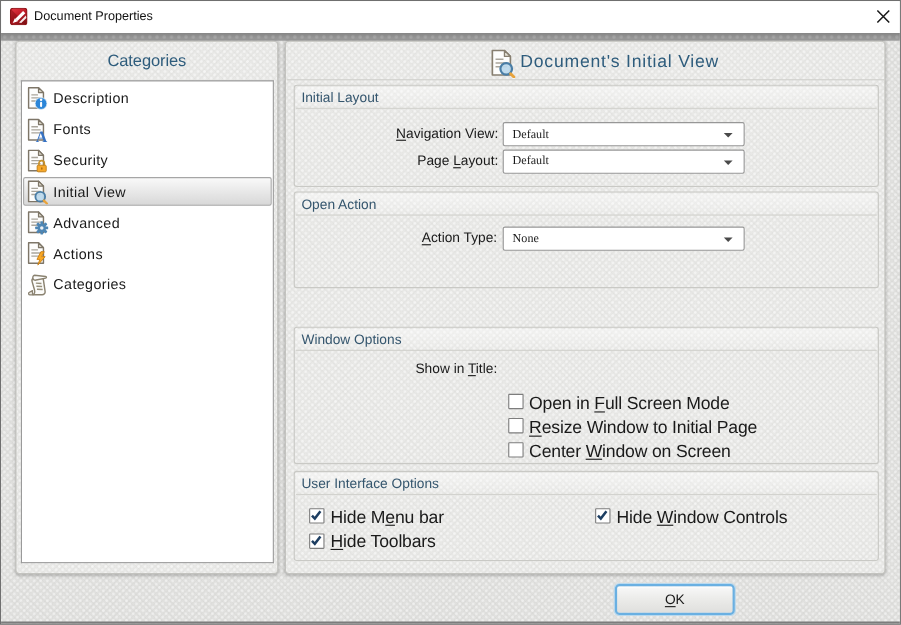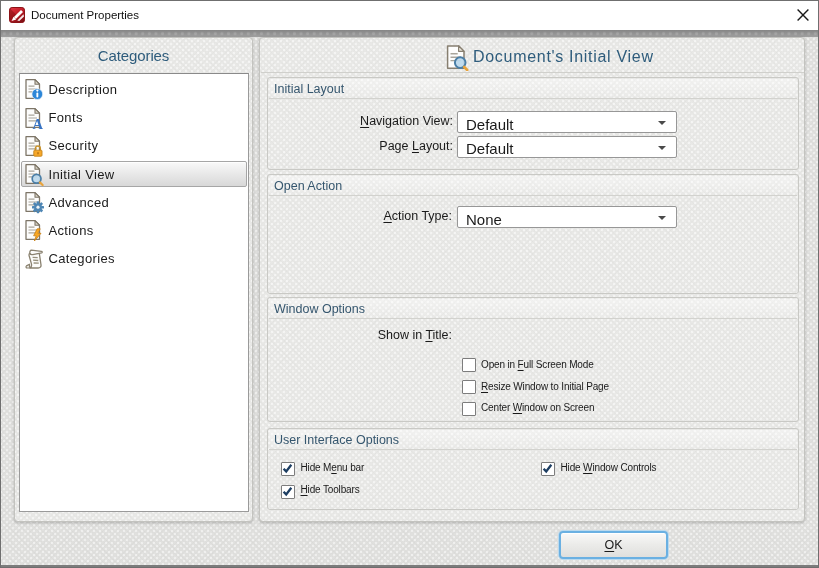--- a/index.html
+++ b/index.html
@@ -54,27 +54,27 @@
 #rphead svg { position:absolute; left:184px; top:6px; }
 #rphead .ht { position:absolute; left:213px; top:9.5px; font-size:16px; letter-spacing:0.7px; }
 
 #rpheadline { position:absolute; left:1px; top:34px; width:543px; height:1px; background:#d0d0cc; }
 .sect { position:absolute; left:7px; width:532px; border:1px solid #c9c9c5; border-radius:3px; }
 .sect .shead { position:absolute; left:6px; top:3.5px; font-size:12.5px; color:#35566e; }
 .sect::before { content:''; position:absolute; left:1px; right:1px; top:1px; height:18px;
   background:linear-gradient(rgba(255,255,255,.45), rgba(255,255,255,.1)); border-radius:2px 2px 0 0; }
 .sect .sline { position:absolute; left:1px; top:19.5px; right:1px; height:1px; background:#d2d2ce; }
 .combo { position:absolute; left:198px; width:220px; height:22px; background:#fff;
-  border:1px solid #979797; border-radius:2px; font-size:15px; }
+  border:1px solid #979797; border-radius:2px; font-size:11px;font-family:Liberation Serif, serif; }
 .combo span { position:absolute; left:8px; top:3.5px; }
 .combo i { position:absolute; right:10px; top:9px; width:0; height:0; border-style:solid;
   border-width:4.5px 4px 0 4px; border-color:#4a4a4a transparent transparent transparent; }
 .lbl { position:absolute; font-size:12.5px; text-align:right; width:190px; white-space:nowrap; }
 .cb { position:absolute; width:14px; height:14px; background:#fff; border:1px solid #7d7d7d; border-radius:1px; }
-.cblbl { position:absolute; font-size:10px; white-space:nowrap; letter-spacing:-0.15px; }
+.cblbl { position:absolute; font-size:16px; white-space:nowrap; letter-spacing:-0.15px; }
 .btn { position:absolute; top:500.5px; width:109px; height:28.5px; border:1px solid #9b9b9b;
   border-radius:4px; text-align:center; font-size:12.5px; line-height:26px;
   background:linear-gradient(#f9f9f9,#ececea 45%,#dfdfdd);
   box-shadow:inset 0 1px 0 rgba(255,255,255,.9); }
 #okbtn { left:558px; border:2px solid #6ab0e2; box-shadow:0 0 0 1px #b9d9ee, inset 0 1px 0 rgba(255,255,255,.9); line-height:24px; }
 #cancelbtn { left:745px;margin-top:44px; }
 u { text-decoration:underline; text-underline-offset:2px; }
 </style>
 </head>
 <body>
@@ -203,21 +203,21 @@
           <div class="combo" style="left:189px;top:33px;width:220px">
             <span>Default</span>
             <i></i>
           </div>
           <div class="lbl" style="left:-5px;top:60.8px">Page <u>L</u>ayout:</div>
           <div class="combo" style="left:189px;top:57.5px;width:220px">
             <span>Default</span>
             <i></i>
           </div>
         </div>
-      <div class="sect" style="top:136px;height:120px">
+      <div class="sect" style="top:136px;height:88px">
           <div class="shead">Open Action</div>
           <div class="sline"></div>
           <div class="lbl" style="left:-6px;top:34.3px"><u>A</u>ction Type:</div>
           <div class="combo" style="left:189px;top:31px;width:220px">
             <span>None</span>
             <i></i>
           </div>
         </div>
       <div class="sect" style="top:259px;height:125px">
           <div class="shead">Window Options</div>

